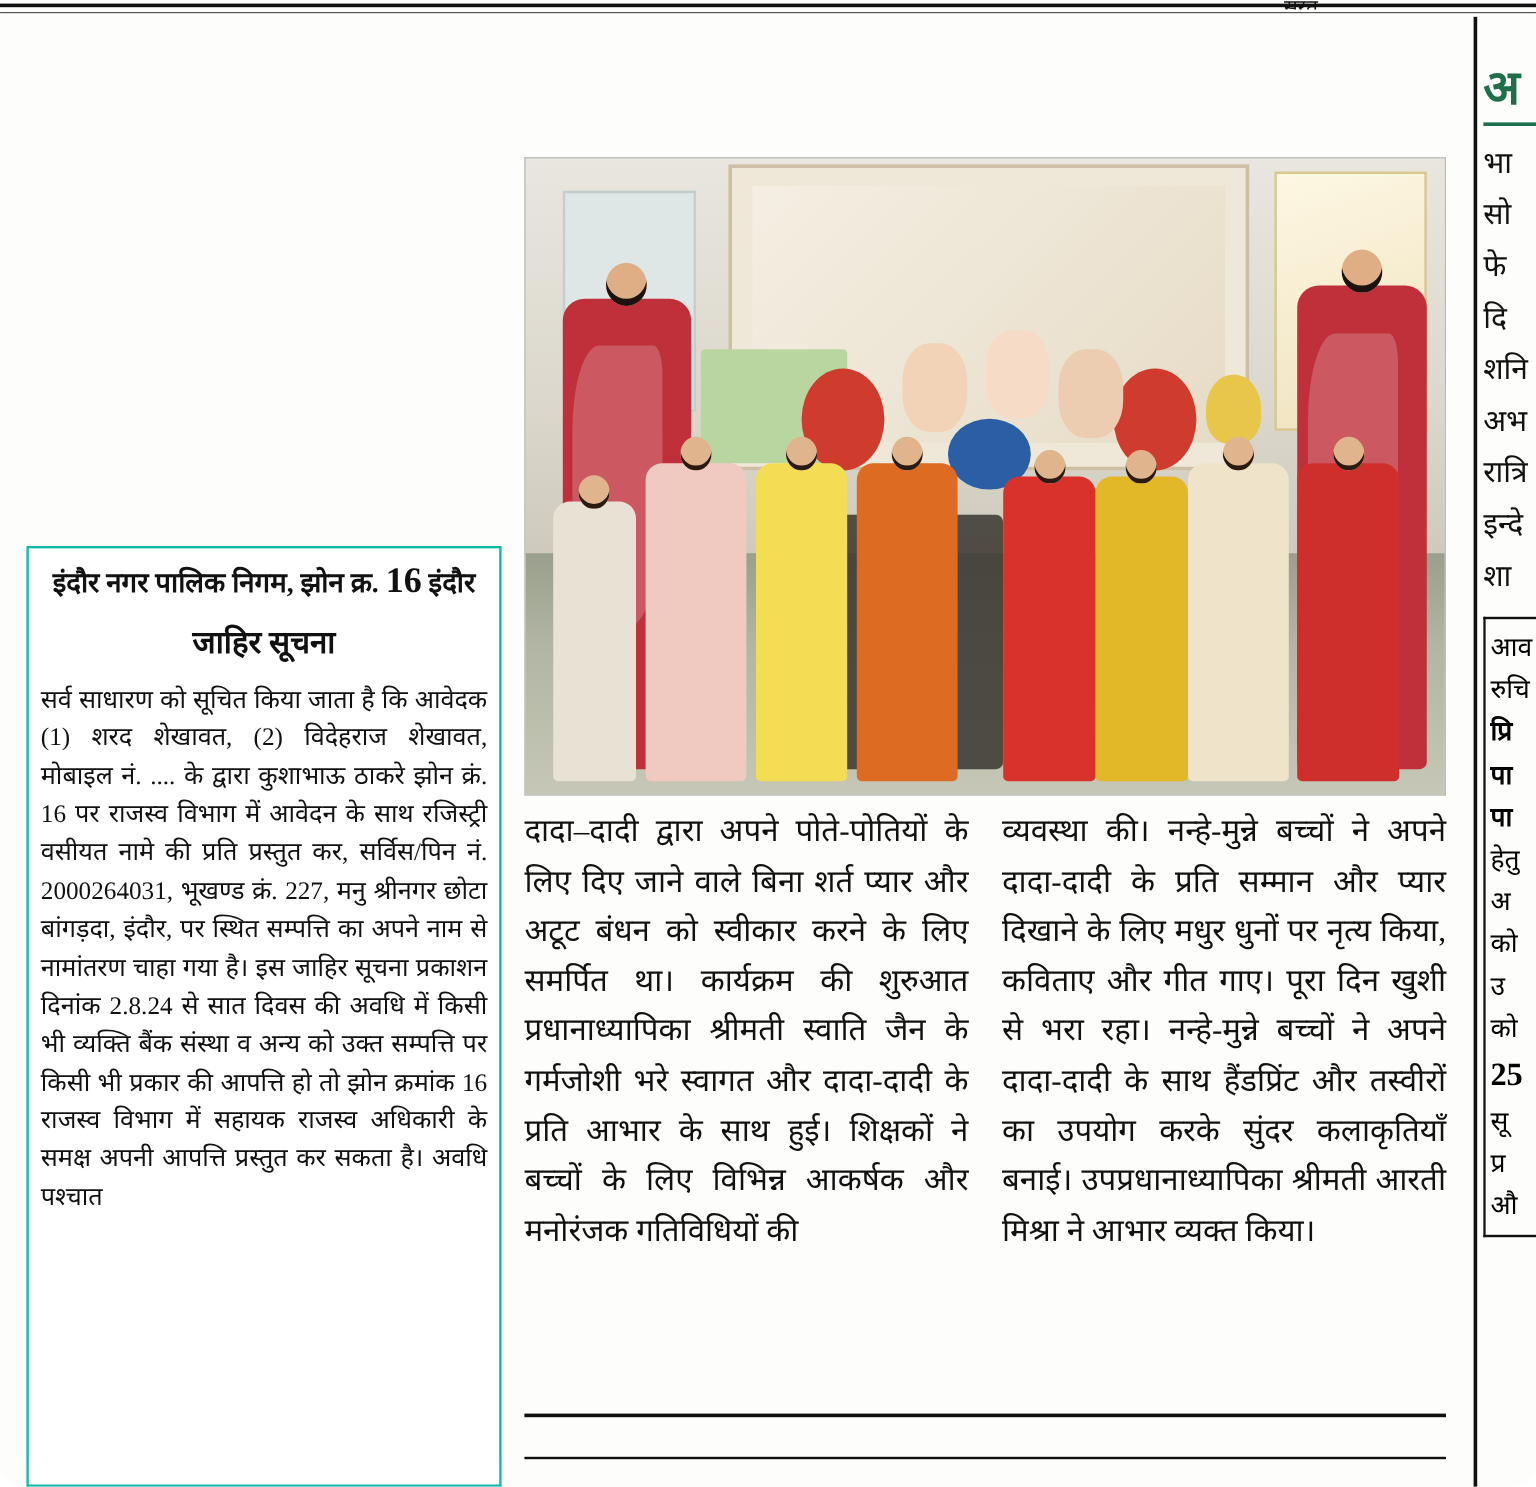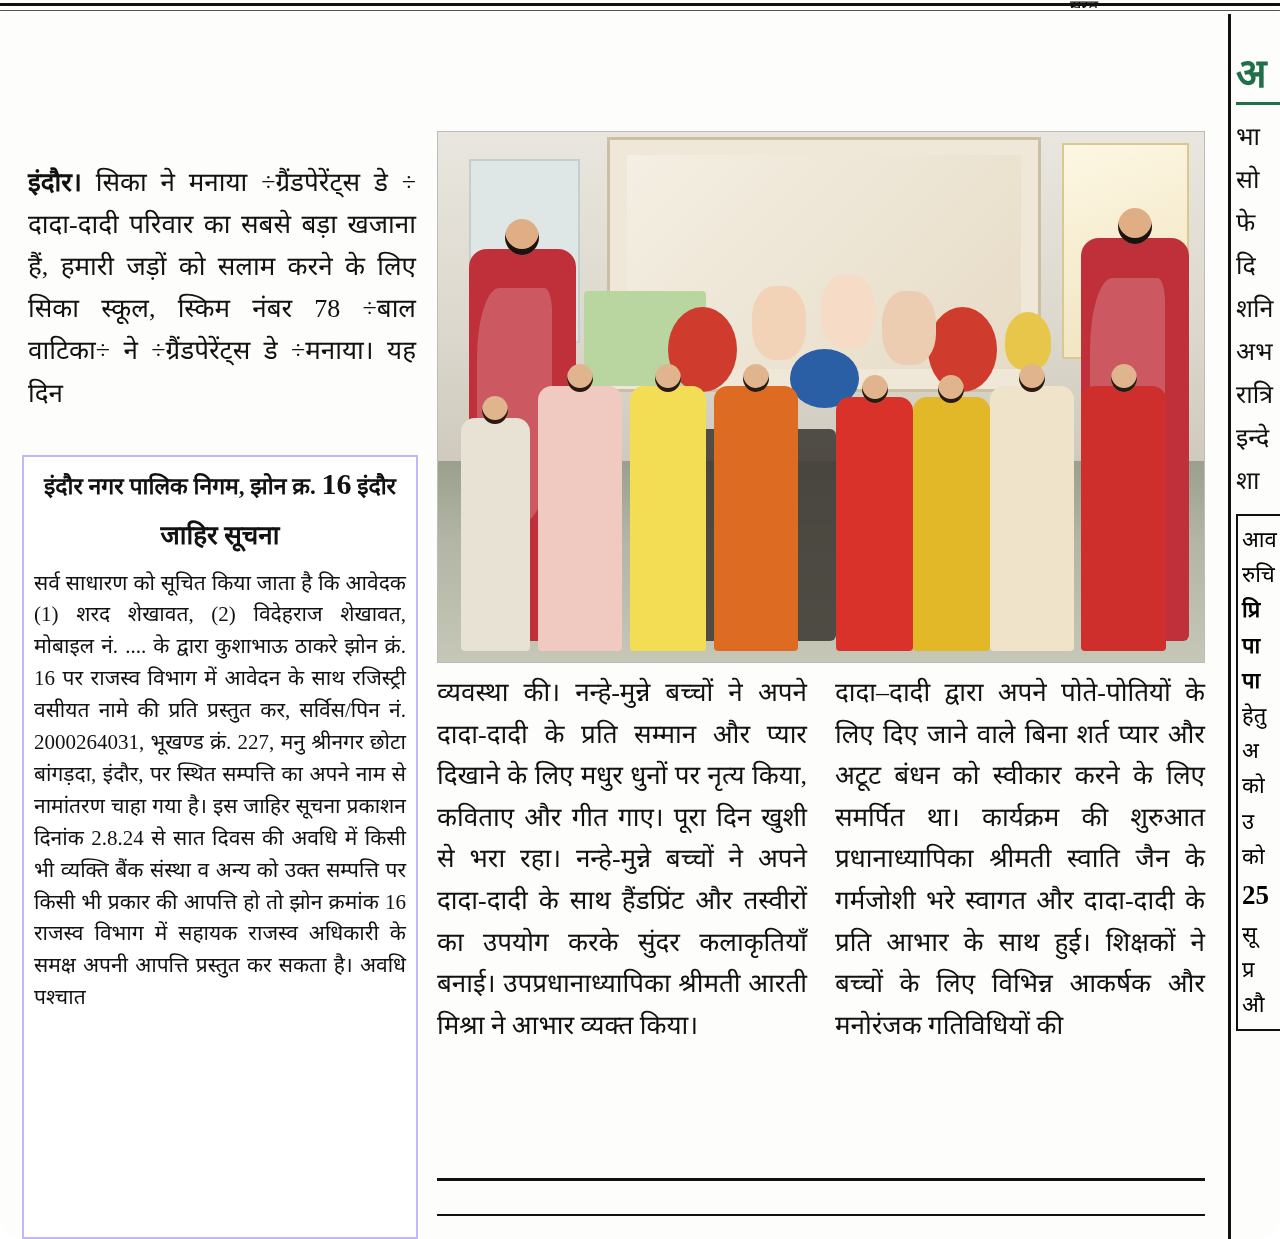--- a/index.html
+++ b/index.html
@@ -95,21 +95,21 @@
     font-weight: bold;
   }
 
   
   .notice-box {
     position: absolute;
     top: 455px;
     left: 22px;
     width: 396px;
     height: 784px;
-    border: 2px solid #c4b5fd;
+    border: 2px solid #14b8a6;
     box-sizing: border-box;
     padding: 8px 10px 0 10px;
     overflow: hidden;
     background: #fff;
   }
   .notice-head {
     text-align: center;
     font-weight: bold;
     font-size: 23px;
     line-height: 1.25;
@@ -333,25 +333,20 @@
 
 <div class="page">
 
   <div class="top-rule"></div>
   <div class="top-rule-2"></div>
   <div class="top-clip">सूरत</div>
 
   <div class="col-divider"></div>
 
 
-  <div class="left-col">
-    <p class="lead-para">
-      <b>इंदौर।</b><span> सिका ने मनाया ÷ग्रैंडपेरेंट्स डे ÷ दादा-दादी परिवार का सबसे बड़ा खजाना हैं, हमारी जड़ों को सलाम करने के लिए सिका स्कूल, स्किम नंबर 78 ÷बाल वाटिका÷ ने ÷ग्रैंडपेरेंट्स डे ÷मनाया। यह दिन</span>
-    </p>
-  </div>
 
   <div class="notice-box">
     <div class="notice-head">
       <span>इंदौर नगर पालिक निगम, झोन क्र.</span>
       <span class="big">16</span>
       <span>इंदौर</span>
     </div>
     <div class="notice-sub">जाहिर सूचना</div>
     <div class="notice-body">सर्व साधारण को सूचित किया जाता है कि आवेदक (1) शरद शेखावत, (2) विदेहराज शेखावत, मोबाइल नं. .... के द्वारा कुशाभाऊ ठाकरे झोन क्रं. 16 पर राजस्व विभाग में आवेदन के साथ रजिस्ट्री वसीयत नामे की प्रति प्रस्तुत कर, सर्विस/पिन नं. 2000264031, भूखण्ड क्रं. 227, मनु श्रीनगर छोटा बांगड़दा, इंदौर, पर स्थित सम्पत्ति का अपने नाम से नामांतरण चाहा गया है। इस जाहिर सूचना प्रकाशन दिनांक 2.8.24 से सात दिवस की अवधि में किसी भी व्यक्ति बैंक संस्था व अन्य को उक्त सम्पत्ति पर किसी भी प्रकार की आपत्ति हो तो झोन क्रमांक 16 राजस्व विभाग में सहायक राजस्व अधिकारी के समक्ष अपनी आपत्ति प्रस्तुत कर सकता है। अवधि पश्चात</div>
     <div class="notice-fade"></div>
@@ -406,22 +401,22 @@
       </div>
     <div class="kid k7">
         <div class="head"></div>
       </div>
     <div class="kid k8">
         <div class="head"></div>
       </div>
   </div>
 
   <div class="body-cols">
+    <div class="body-col">दादा–दादी द्वारा अपने पोते-पोतियों के लिए दिए जाने वाले बिना शर्त प्यार और अटूट बंधन को स्वीकार करने के लिए समर्पित था। कार्यक्रम की शुरुआत प्रधानाध्यापिका श्रीमती स्वाति जैन के गर्मजोशी भरे स्वागत और दादा-दादी के प्रति आभार के साथ हुई। शिक्षकों ने बच्चों के लिए विभिन्न आकर्षक और मनोरंजक गतिविधियों की</div>
     <div class="body-col">व्यवस्था की। नन्हे-मुन्ने बच्चों ने अपने दादा-दादी के प्रति सम्मान और प्यार दिखाने के लिए मधुर धुनों पर नृत्य किया, कविताए और गीत गाए। पूरा दिन खुशी से भरा रहा। नन्हे-मुन्ने बच्चों ने अपने दादा-दादी के साथ हैंडप्रिंट और तस्वीरों का उपयोग करके सुंदर कलाकृतियाँ बनाई। उपप्रधानाध्यापिका श्रीमती आरती मिश्रा ने आभार व्यक्त किया।</div>
-    <div class="body-col">दादा–दादी द्वारा अपने पोते-पोतियों के लिए दिए जाने वाले बिना शर्त प्यार और अटूट बंधन को स्वीकार करने के लिए समर्पित था। कार्यक्रम की शुरुआत प्रधानाध्यापिका श्रीमती स्वाति जैन के गर्मजोशी भरे स्वागत और दादा-दादी के प्रति आभार के साथ हुई। शिक्षकों ने बच्चों के लिए विभिन्न आकर्षक और मनोरंजक गतिविधियों की</div>
   </div>
   <div class="bottom-rule"></div>
   <div class="bottom-rule2"></div>
 
   <div class="right-col">
     <div class="r-head">अ</div>
     <div class="r-rule"></div>
     <div class="r-lines">
       <div>भा</div>
       <div>सो</div>

